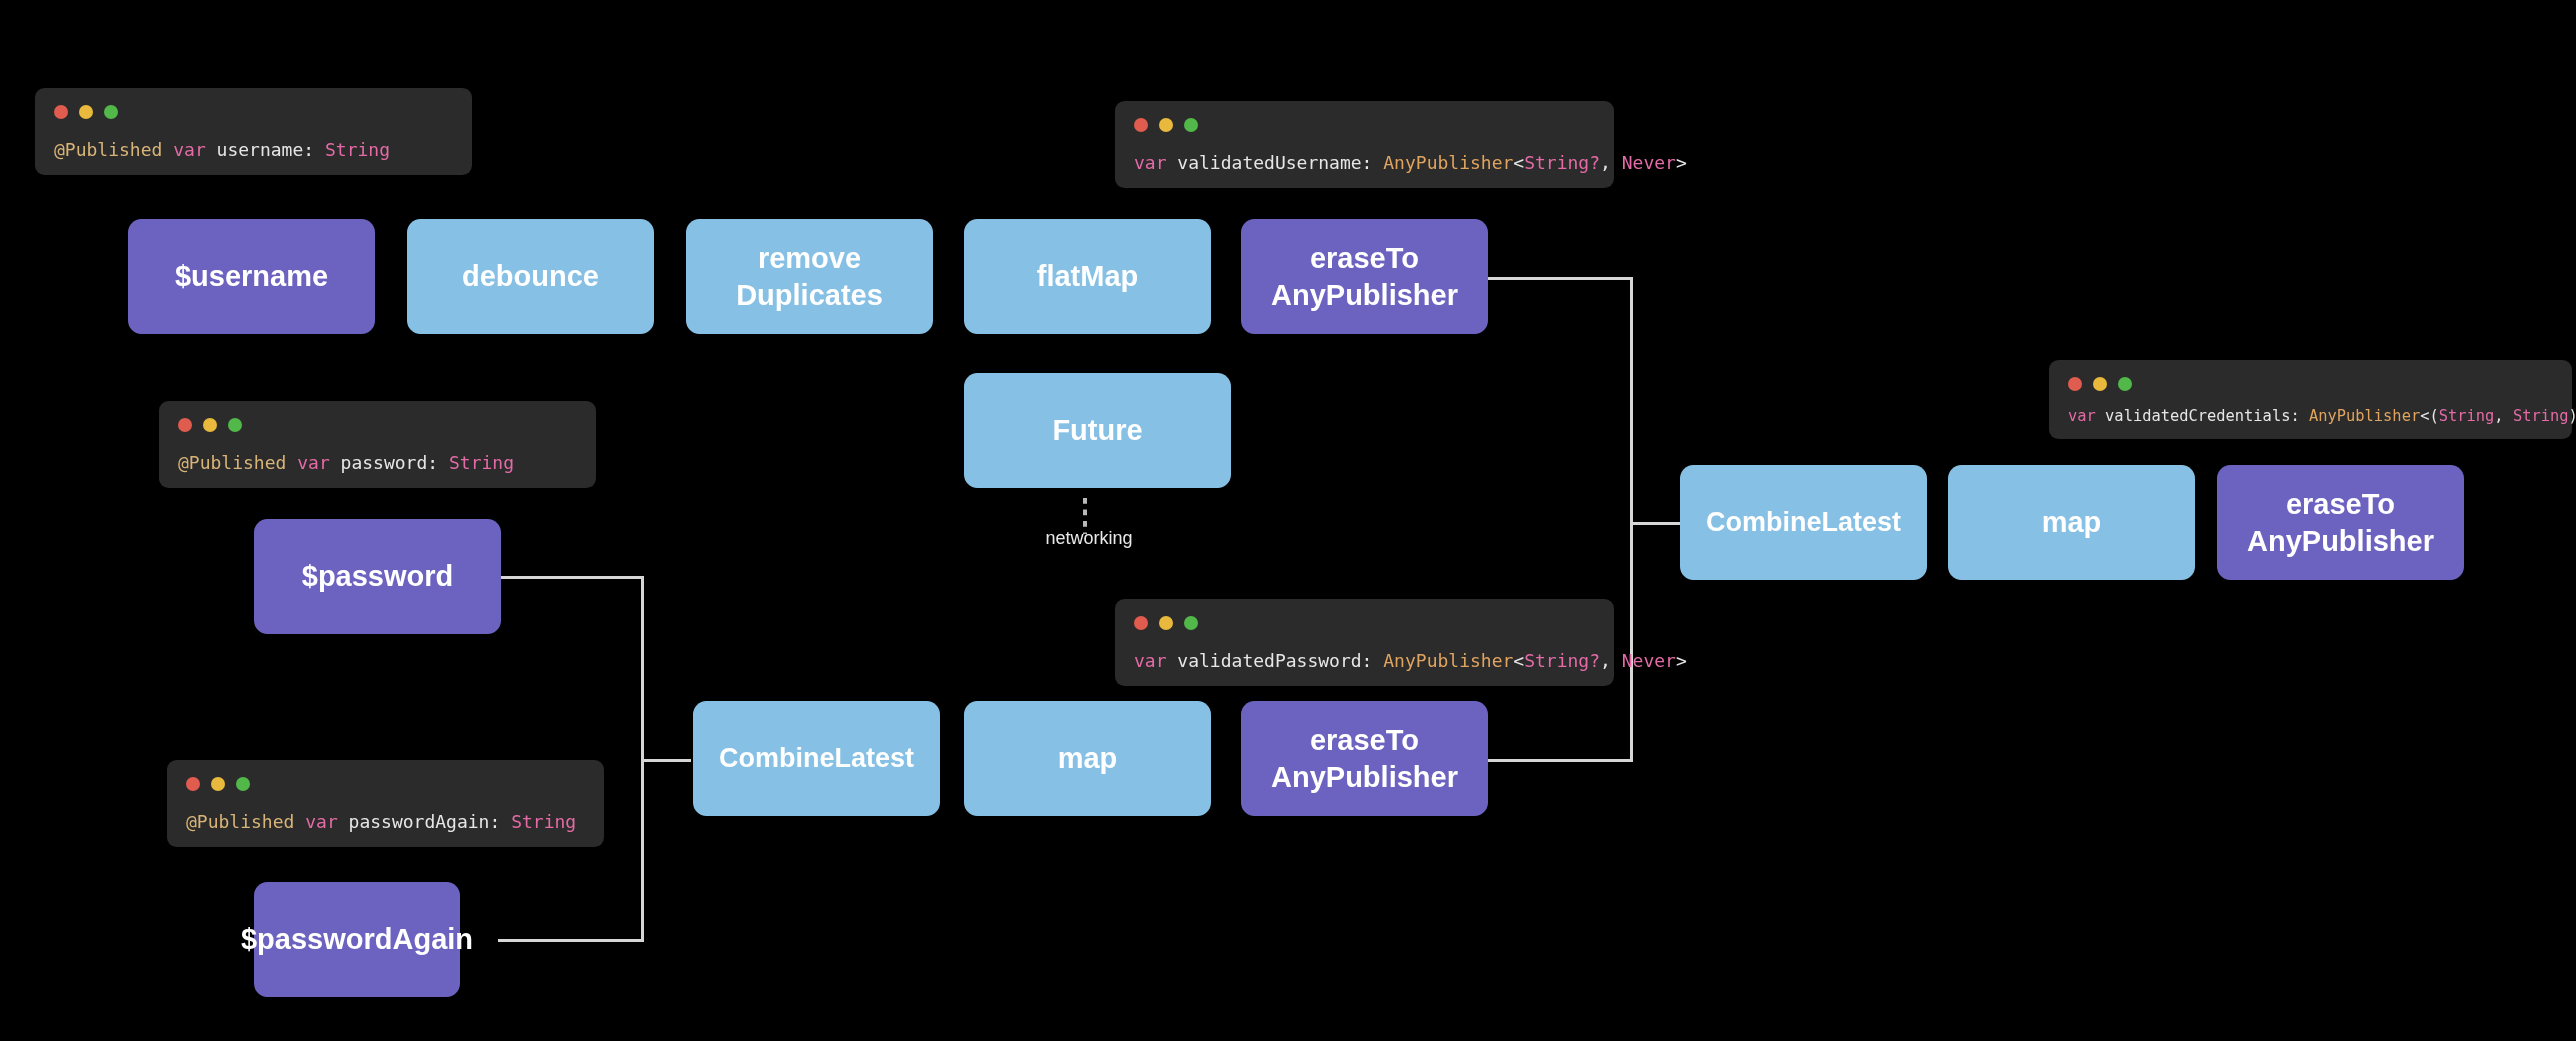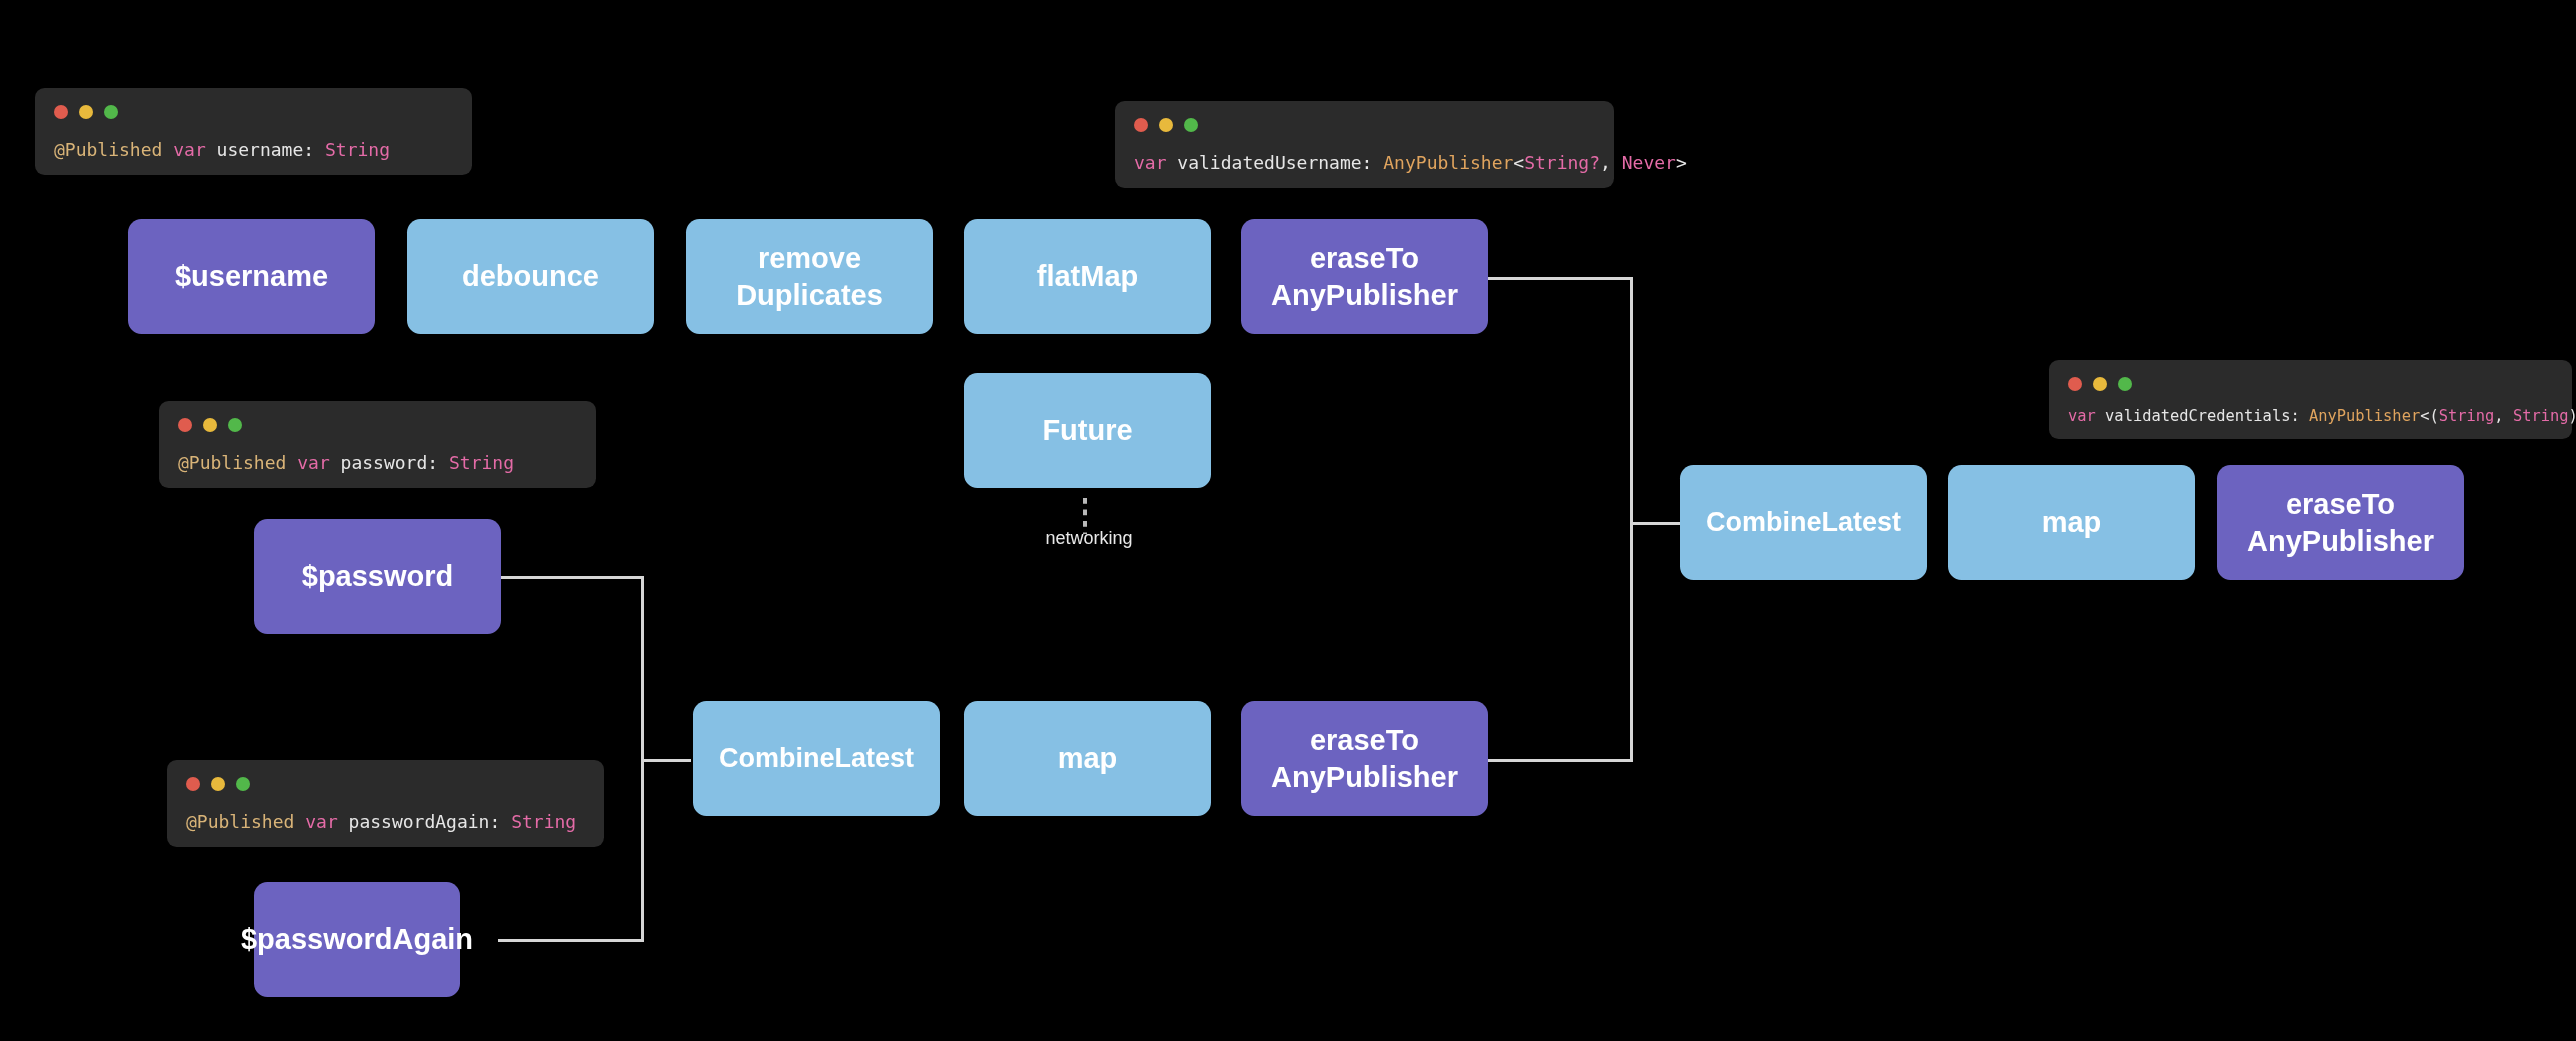--- a/index.html
+++ b/index.html
@@ -147,20 +147,28 @@
 
   <div class="code-card" style="left:1115px; top:101px; width:499px;">
     <div class="dots">
       <span class="dot red"></span>
       <span class="dot yellow"></span>
       <span class="dot green"></span>
     </div>
     <div class="code-line"><span class="tok-kw">var</span> <span class="tok-id">validatedUsername:</span> <span class="tok-gen">AnyPublisher</span><span class="tok-punct">&lt;</span><span class="tok-type">String?</span><span class="tok-punct">,</span> <span class="tok-type">Never</span><span class="tok-punct">&gt;</span></div>
   </div>
 
+  <div class="code-card" style="left:1115px; top:599px; width:499px;">
+    <div class="dots">
+      <span class="dot red"></span>
+      <span class="dot yellow"></span>
+      <span class="dot green"></span>
+    </div>
+    <div class="code-line"><span class="tok-kw">var</span> <span class="tok-id">validatedPassword:</span> <span class="tok-gen">AnyPublisher</span><span class="tok-punct">&lt;</span><span class="tok-type">String?</span><span class="tok-punct">,</span> <span class="tok-type">Never</span><span class="tok-punct">&gt;</span></div>
+  </div>
 
   <div class="code-card sm" style="left:2049px; top:360px; width:523px;">
     <div class="dots">
       <span class="dot red"></span>
       <span class="dot yellow"></span>
       <span class="dot green"></span>
     </div>
     <div class="code-line"><span class="tok-kw">var</span> <span class="tok-id">validatedCredentials:</span> <span class="tok-gen">AnyPublisher</span><span class="tok-punct">&lt;(</span><span class="tok-type">String</span><span class="tok-punct">,</span> <span class="tok-type">String</span><span class="tok-punct">)?,</span> </div>
   </div>
 
@@ -183,21 +191,21 @@
     <span>flatMap</span>
   </div>
 
   <div class="node purple" style="left:1241px; top:219px; width:247px; height:115px;">
     <span>
       <span>eraseTo</span><br>
       <span>AnyPublisher</span>
     </span>
   </div>
 
-  <div class="node blue" style="left:964px; top:373px; width:247px; height:115px;">
+  <div class="node blue" style="left:964px; top:373px; width:267px; height:115px;">
     <span>Future</span>
   </div>
   <div class="label" style="left:1022px; top:528px; width:134px; text-align:center;">networking</div>
 
   <div class="node purple" style="left:254px; top:519px; width:247px; height:115px;">
     <span>$password</span>
   </div>
 
   <div class="node purple" style="left:254px; top:882px; width:206px; height:115px;">
     <span>$passwordAgain</span>

